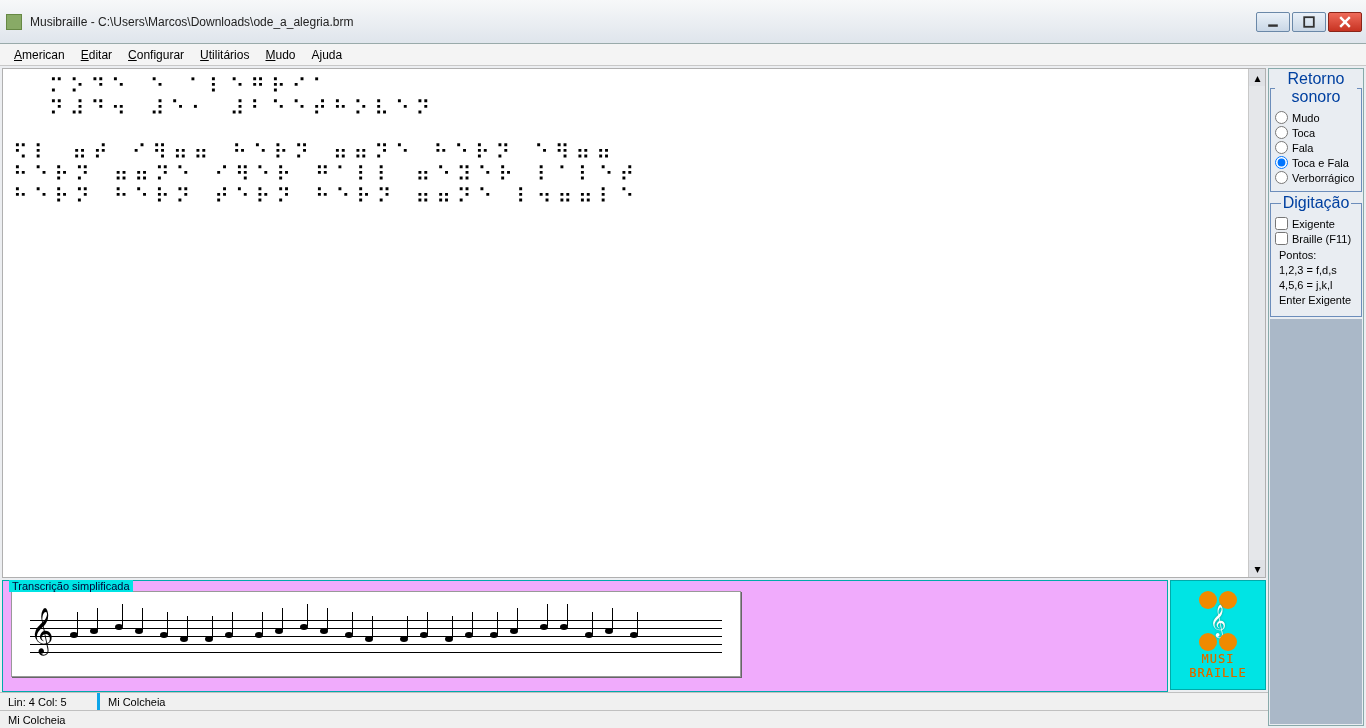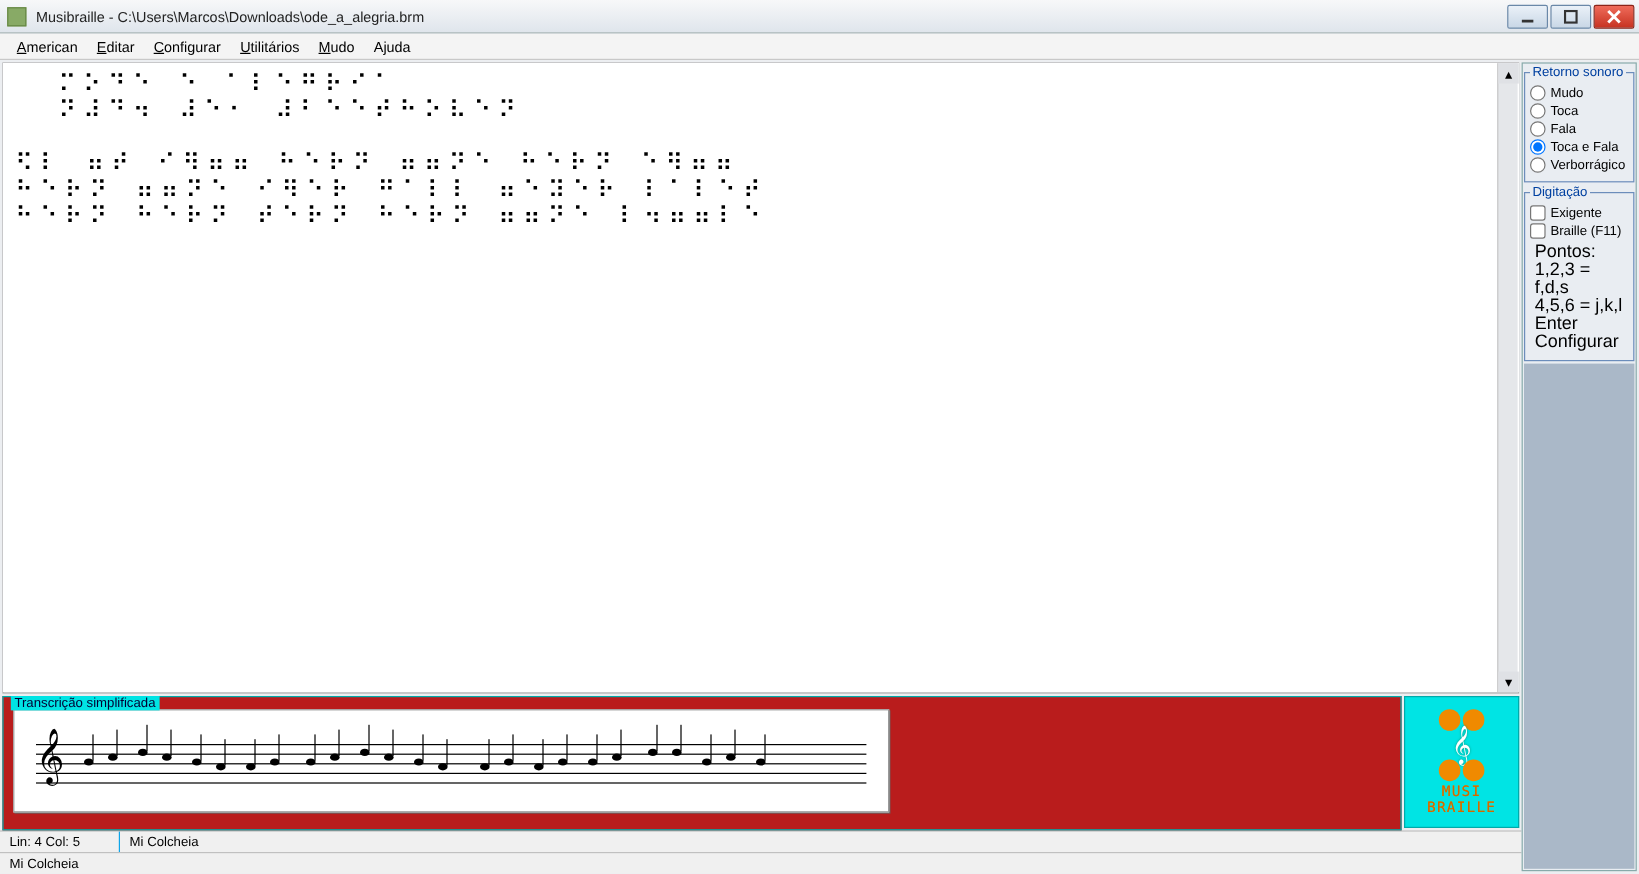--- a/index.html
+++ b/index.html
@@ -1,20 +1,20 @@
 <!DOCTYPE html>
 <html><head>
 <meta charset="utf-8">
 <style>
   * { box-sizing: border-box; margin: 0; padding: 0; }
   html, body { width: 1366px; height: 728px; font-family: "Segoe UI", Tahoma, sans-serif; font-size: 12px; background: #eceef1; overflow: hidden; }
   .window { width: 1366px; height: 728px; display: flex; flex-direction: column; }
 
   
-  .titlebar { height: 28px; background: linear-gradient(#f7f8f9,#dfe5ec); display: flex; align-items: center; border-bottom: 1px solid #9aa; }
+  .titlebar { height: 44px; background: linear-gradient(#f7f8f9,#dfe5ec); display: flex; align-items: center; border-bottom: 1px solid #9aa; }
   .titlebar .appicon { width: 16px; height: 16px; margin: 0 6px; background: #8a6; border: 1px solid #684; }
   .titlebar .title { flex: 1; color: #222; padding-left: 2px; }
   .winbtns { display: flex; height: 20px; margin-right: 4px; }
   .winbtn { width: 34px; height: 20px; margin-left: 2px; border: 1px solid #6a88a8; border-radius: 2px; background: linear-gradient(#eaf1f8,#c9d7e6); display:flex; align-items:center; justify-content:center; }
   .winbtn.close { background: linear-gradient(#ef6b5a,#c73322); border-color:#8b2418; color:#fff; }
   .winbtn svg { width: 12px; height: 12px; }
 
   
   .menubar { height: 22px; background: #f4f4f4; border-bottom: 1px solid #c8c8c8; display: flex; align-items: center; padding: 0 6px; }
   .menuitem { padding: 2px 8px; cursor: default; }
@@ -25,47 +25,47 @@
   .editorwrap { flex: 1; display: flex; flex-direction: column; min-width: 0; }
   .editor { flex: 1; background: #fff; border: 1px solid #b0b0b0; margin: 2px; position: relative; overflow: auto; }
   .braille { font-family: monospace; font-size: 20px; line-height: 22px; letter-spacing: 6px; color: #000; padding: 6px 10px; white-space: pre; }
   .vscroll { position:absolute; right:0; top:0; width:17px; height:100%; background:#e5e7ea; border-left:1px solid #c8c8c8; }
   .vscroll .up, .vscroll .down { width:17px; height:17px; background:#dfe1e5; display:flex; align-items:center; justify-content:center; position:absolute; }
   .vscroll .up { top:0; } .vscroll .down { bottom:0; }
 
   
   .rightpanel { width: 96px; background:#e9edf2; border:1px solid #8aa; margin: 2px 2px 2px 0; display:flex; flex-direction:column; }
   fieldset.group { border:1px solid #6c8dbb; margin: 1px; padding: 4px 4px 6px 4px; }
-  fieldset.group legend { font-size: 11px; color:#0040a0; padding: 0 2px; }
+  fieldset.group legend { font-size: 16px; color:#0040a0; padding: 0 2px; text-align: center; }
   .radio-row, .check-row { display:flex; align-items:center; font-size:11px; color:#000; padding: 1px 0; }
   .radio-row input, .check-row input { margin-right:4px; }
-  .pontostxt { font-size:15px; color:#000; padding: 2px 4px; line-height: 15px; }
+  .pontostxt { font-size:11px; color:#000; padding: 2px 4px; line-height: 15px; }
 
   
   .bottomarea { display:flex; height:112px; }
-  .transwrap { flex:1; background:#b91c1c; border:1px solid #0aa; margin:0 2px 0 2px; position:relative; padding: 10px 8px 8px 8px; }
+  .transwrap { flex:1; background:#f0abfc; border:1px solid #0aa; margin:0 2px 0 2px; position:relative; padding: 10px 8px 8px 8px; }
   .transwrap .legend { position:absolute; top:-1px; left:6px; background:#00e4e4; font-size:11px; color:#003; padding:0 3px; }
   .staffbox { width: 730px; height: 86px; background:#fff; border:1px solid #999; box-shadow: 1px 1px 0 #666; display:flex; align-items:center; padding: 0 18px; }
   .staff { position:relative; width: 100%; height: 56px; }
   .staff-lines { position:absolute; top:14px; width:100%; }
   .staff-lines div { height:1px; background:#000; margin-bottom:7px; }
   .clef { position:absolute; left:0; top:4px; font-size:40px; line-height:40px; }
   .note { position:absolute; width:8px; height:6px; background:#000; border-radius:50%; }
   .stem { position:absolute; width:1px; height:22px; background:#000; }
 
   .logowrap { width:96px; background:#00e4e4; border:1px solid #0aa; margin:0 2px 2px 0; display:flex; align-items:center; justify-content:center; }
   .logo { text-align:center; }
   .logo .dotsrow { display:flex; justify-content:center; }
   .logo .dot { width:18px; height:18px; background:#f08a00; border-radius:50%; margin:1px; }
   .logo .clefc { font-size:28px; color:#fff; text-shadow:0 0 2px #0a8a6a; line-height:22px; }
   .logo .brand { font-family: monospace; font-weight:normal; font-size:12px; letter-spacing:1px; background:linear-gradient(90deg,#f08a00,#f08a00); -webkit-background-clip:text; color:#d06a00; }
 
   
   .statusbar { height:18px; background:#f0f0f0; border-top:1px solid #c0c0c0; display:flex; align-items:center; font-size:11px; }
-  .statusbar .cell { padding: 0 8px; border-right:1px solid #0ea5e9; height:100%; display:flex; align-items:center; }
+  .statusbar .cell { padding: 0 8px; border-right:3px solid #0ea5e9; height:100%; display:flex; align-items:center; }
   .statusbar .cell.first { width: 100px; }
 </style>
 </head>
 <body>
 
 <div class="window">
 
   <div class="titlebar">
     <div class="appicon"></div>
     <div class="title">Musibraille - C:\Users\Marcos\Downloads\ode_a_alegria.brm</div>
@@ -242,20 +242,20 @@
             </label>
             <label class="check-row">
               <input type="checkbox" style="">
               <span>Braille (F11)</span>
             </label>
           </div>
         <div class="pontostxt">
           <div>Pontos:</div>
           <div>1,2,3 = f,d,s</div>
           <div>4,5,6 = j,k,l</div>
-          <div>Enter  Configurar</div>
+          <div>Enter  Exigente</div>
         </div>
       </fieldset>
       <div style="flex:1;background:#aab8c8;margin:1px"></div>
     </div>
   </div>
 
 </div>
 
 </body></html>

